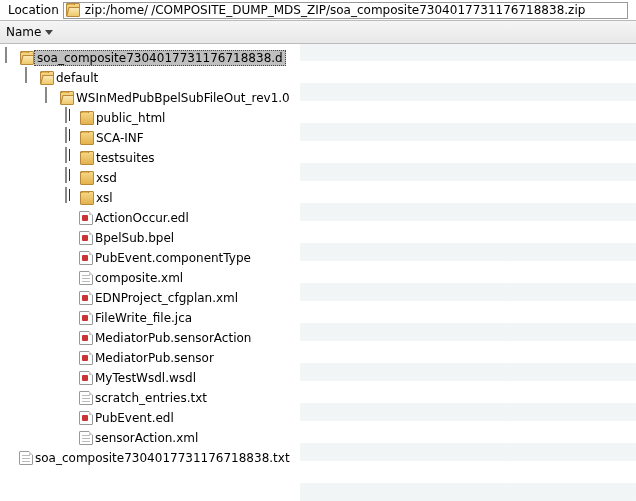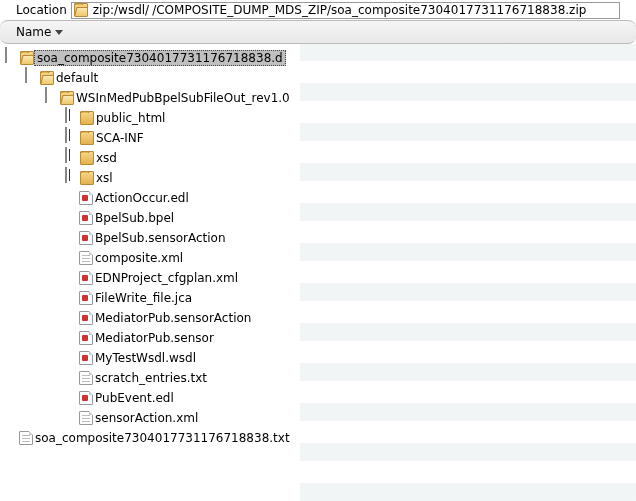--- a/index.html
+++ b/index.html
@@ -9,21 +9,21 @@
     color: #000;
     background: #fff;
     width: 636px;
     height: 501px;
     overflow: hidden;
   }
   .location-bar {
     display: flex;
     align-items: center;
     height: 20px;
-    padding: 0 16px;
+    padding: 0 8px;
     gap: 4px;
   }
   .location-label { font-size: 12px; color: #000; }
   .location-input {
     flex: 1;
     height: 17px;
     border: 1px solid #999;
     background: #fff;
     font-size: 12px;
     font-family: inherit;
@@ -34,23 +34,22 @@
     overflow: hidden;
     white-space: nowrap;
   }
   .header {
     height: 24px;
     border-top: 1px solid #bbb;
     border-bottom: 1px solid #bbb;
     background: linear-gradient(#f5f5f5,#e8e8e8);
     display: flex;
     align-items: center;
-    padding: 0 16px;
+    padding: 0 6px;
     gap: 4px;
-    border-radius: 8px;
   }
   .header-text { font-size: 12px; }
   .dropdown-arrow {
     width: 0; height: 0;
     border-left: 4px solid transparent;
     border-right: 4px solid transparent;
     border-top: 5px solid #444;
   }
   .tree-pane {
     position: relative;
@@ -155,21 +154,21 @@
     margin-left:-2px;
   }
 </style>
 </head>
 <body>
 
 <div class="location-bar">
   <span class="location-label">Location</span>
   <div class="location-input">
     <span class="icon folder open"></span>
-    <span>zip:/wsdl/</span>
+    <span>zip:/home/</span>
     <span>/COMPOSITE_DUMP_MDS_ZIP/soa_composite7304017731176718838.zip</span>
   </div>
 </div>
 
 <div class="header">
   <span class="header-text">Name</span>
   <span class="dropdown-arrow"></span>
 </div>
 
 <div class="tree-pane">
@@ -213,20 +212,28 @@
           <span class="indent"><span class="toggler closed"></span></span>
           <span class="icon folder"></span>
           <span class="label">SCA-INF</span>
         </div>
         <div class="row">
           <span class="indent"></span>
           <span class="indent"></span>
           <span class="indent"></span>
           <span class="indent"><span class="toggler closed"></span></span>
           <span class="icon folder"></span>
+          <span class="label">testsuites</span>
+        </div>
+        <div class="row">
+          <span class="indent"></span>
+          <span class="indent"></span>
+          <span class="indent"></span>
+          <span class="indent"><span class="toggler closed"></span></span>
+          <span class="icon folder"></span>
           <span class="label">xsd</span>
         </div>
         <div class="row">
           <span class="indent"></span>
           <span class="indent"></span>
           <span class="indent"></span>
           <span class="indent"><span class="toggler closed"></span></span>
           <span class="icon folder"></span>
           <span class="label">xsl</span>
         </div>
@@ -248,21 +255,21 @@
           <span class="spacer9"></span>
           <span class="icon file red"></span>
           <span class="label">BpelSub.bpel</span>
         </div>
         <div class="row">
           <span class="indent"></span>
           <span class="indent"></span>
           <span class="indent"></span>
           <span class="spacer9"></span>
           <span class="icon file red"></span>
-          <span class="label">BpelSub.sensorAction</span>
+          <span class="label">PubEvent.componentType</span>
         </div>
         <div class="row">
           <span class="indent"></span>
           <span class="indent"></span>
           <span class="indent"></span>
           <span class="spacer9"></span>
           <span class="icon file gray"></span>
           <span class="label">composite.xml</span>
         </div>
         <div class="row">

